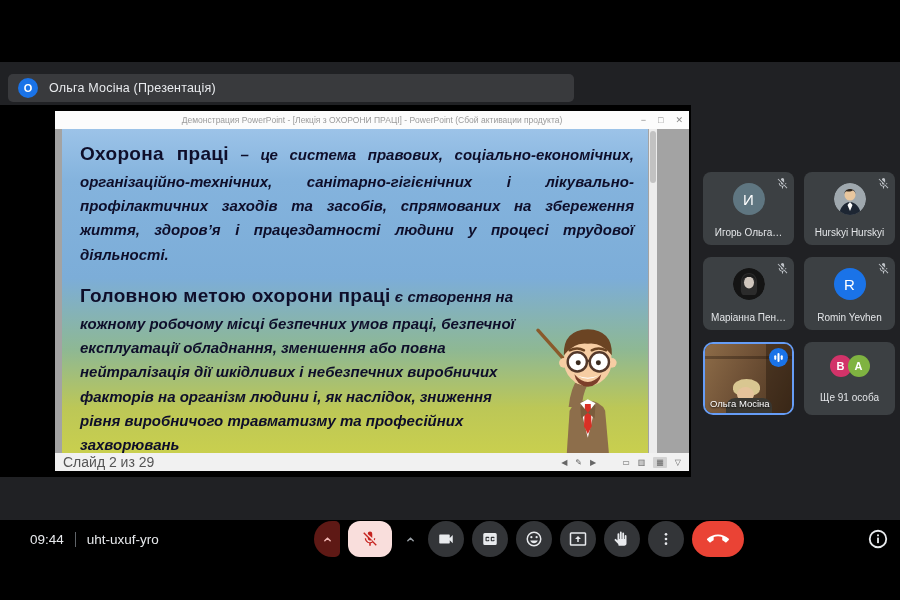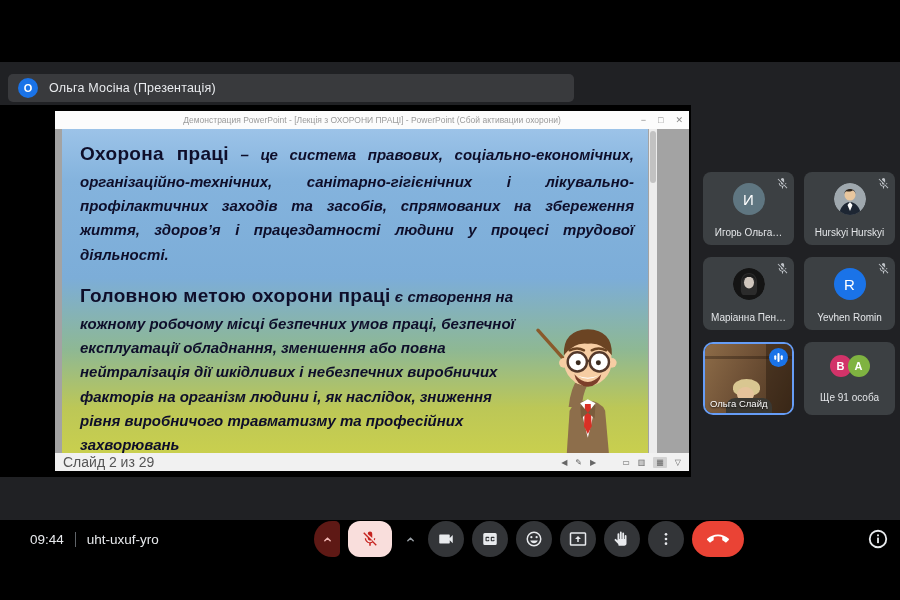--- a/index.html
+++ b/index.html
@@ -91,21 +91,21 @@
 <div class="meet-app">
 
   <div class="presenter-bar">
     <div class="p-avatar">О</div>
     <div class="p-label">Ольга Мосіна (Презентація)</div>
   </div>
 
   <div class="stage">
     <div class="ppt">
       <div class="ppt-titlebar">
-        <div class="ppt-title">Демонстрация PowerPoint - [Лекція з ОХОРОНИ ПРАЦІ] - PowerPoint (Сбой активации охорони)</div>
+        <div class="ppt-title">Демонстрация PowerPoint - [Лекція з ОХОРОНИ ПРАЦІ] - PowerPoint (Сбой активации продукта)</div>
         <div class="ppt-controls">
           <span>−</span>
           <span>□</span>
           <span>✕</span>
         </div>
       </div>
 
       <div class="ppt-content">
         <div class="slide">
           <p class="s-p1"><span class="s-head">Охорона праці</span><span> – це система правових, соціально-економічних, організаційно-технічних, санітарно-гігієнічних і лікувально-профілактичних заходів та засобів, спрямованих на збереження життя, здоров’я і працездатності людини у процесі трудової діяльності.</span></p>
@@ -199,37 +199,37 @@
           </svg>
       </div>
       <div class="nm">Маріанна Пен…</div>
     </div>
 
     <div class="tile">
       <svg class="micoff" viewBox="0 0 24 24" fill="#bdc1c6">
         <path d="M15 10.6V5a3 3 0 0 0-6 0v.2l6 5.4zM19 11h-1.7c0 .6-.1 1.2-.3 1.7l1.3 1.2c.4-.9.7-1.9.7-2.9zM4.3 3 3 4.3l6 6V11a3 3 0 0 0 4.7 2.5l1.5 1.4A5 5 0 0 1 6.7 11H5c0 3.4 2.6 6.2 6 6.7V21h2v-3.3c.9-.1 1.7-.4 2.5-.9l4.2 4.2 1.3-1.3z"></path>
         </svg>
       <div class="av" style="background:#1a73e8;">R</div>
-      <div class="nm">Yevhen Romin</div>
+      <div class="nm">Romin Yevhen</div>
     </div>
 
     <div class="tile video">
       <div class="video-bg"></div>
       <div class="v-furn"></div>
       <div class="v-shelf"></div>
       <div class="v-hair"></div>
       <div class="v-face"></div>
       <div class="v-body"></div>
       <svg class="v-badge" viewBox="0 0 24 24">
         <circle cx="12" cy="12" r="12" fill="#1a73e8"></circle>
         <rect x="6.6" y="9" width="2.6" height="6" rx="1.3" fill="#fff"></rect>
         <rect x="10.7" y="6.2" width="2.6" height="11.6" rx="1.3" fill="#fff"></rect>
         <rect x="14.8" y="9" width="2.6" height="6" rx="1.3" fill="#fff"></rect>
         </svg>
-      <div class="v-name">Ольга Слайд</div>
+      <div class="v-name">Ольга Мосіна</div>
     </div>
 
     <div class="tile">
       <div class="group-avs">
         <div class="g-av b">В</div>
         <div class="g-av a">А</div>
       </div>
       <div class="nm low">Ще 91 особа</div>
     </div>
   </div>

